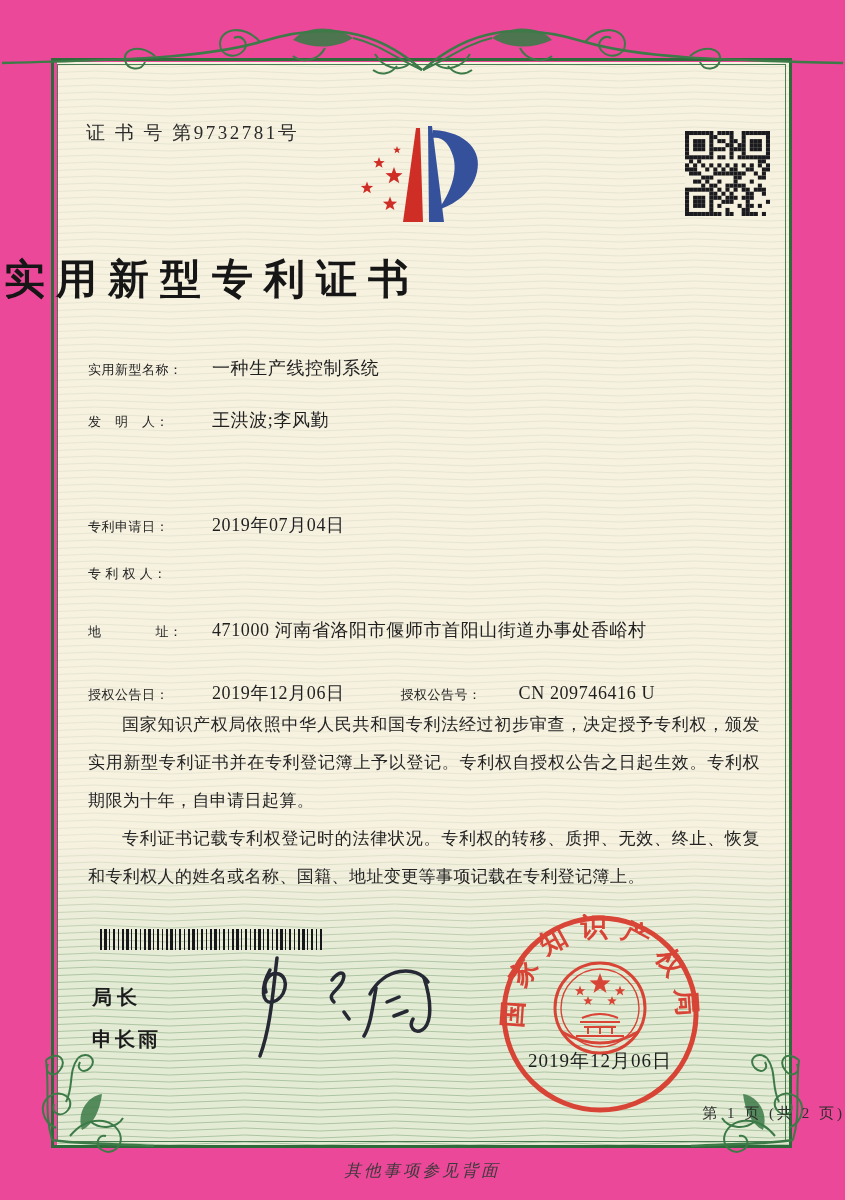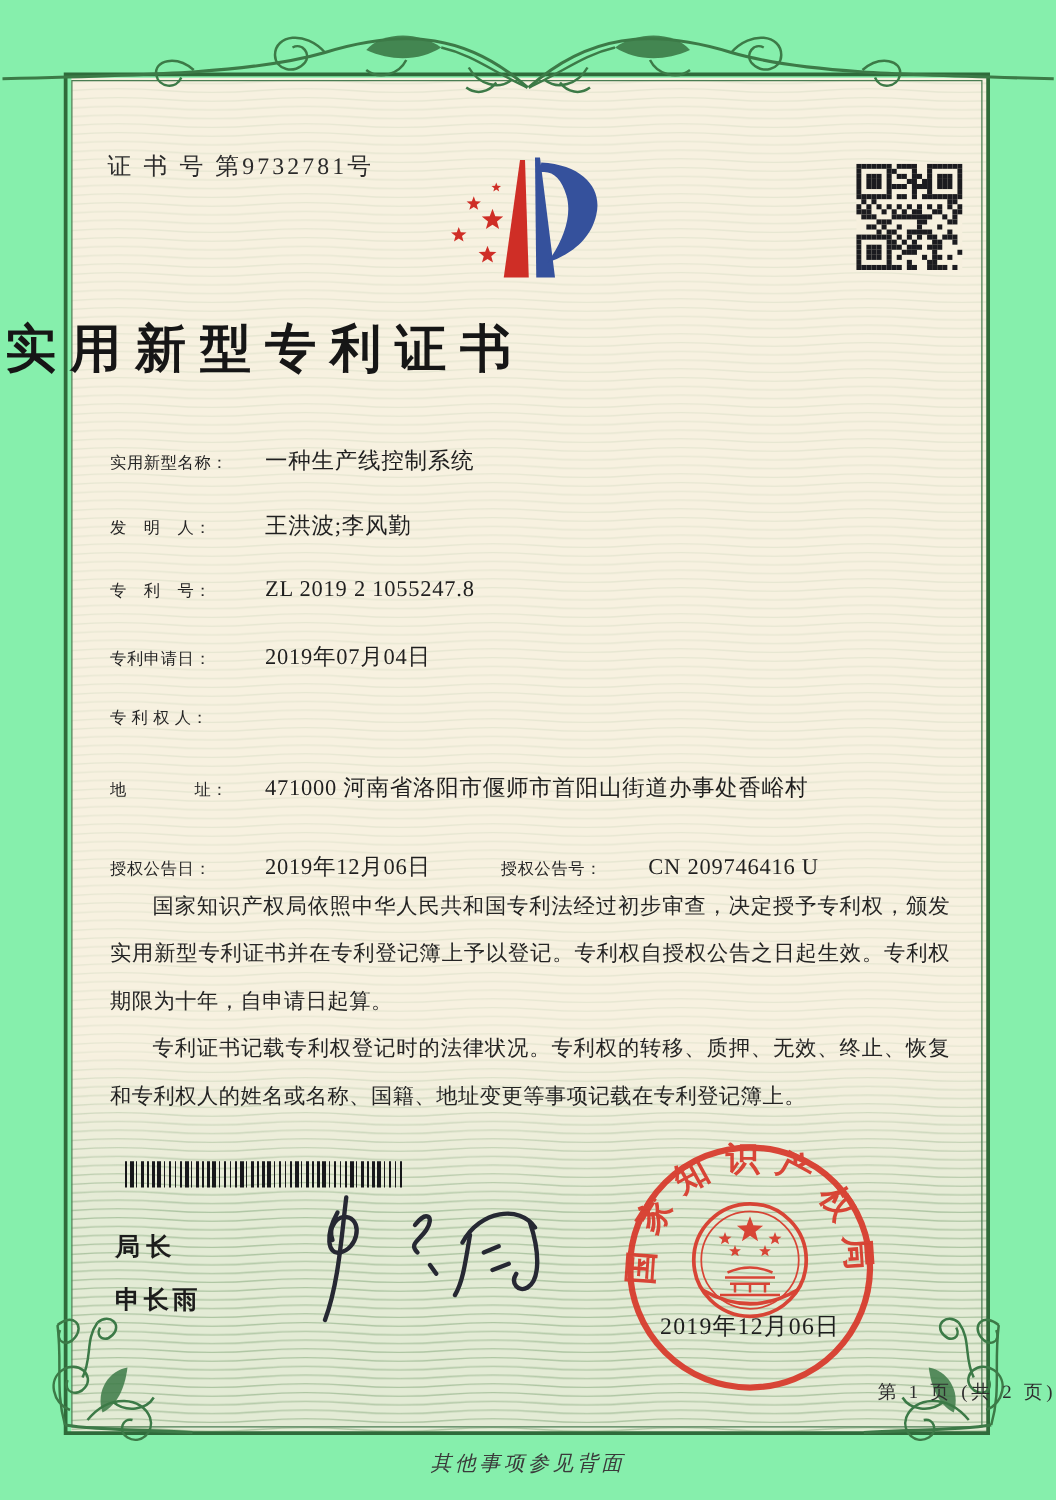--- a/index.html
+++ b/index.html
@@ -5,21 +5,21 @@
   html,body{margin:0;padding:0;}
   body{
     background:#f6f0de;
     font-family:"Liberation Serif","DejaVu Serif",serif;
     -webkit-font-smoothing:antialiased;
   }
   .page{
     position:relative;
     width:845px;height:1200px;
     margin:0 auto;
-    background:#86efac;
+    background:#ec4899;
     overflow:hidden;
     color:#262626;
   }
   svg{display:block;}
 
   
   .bg-waves{position:absolute;left:57px;top:62px;z-index:1;}
 
   
   .frame{
@@ -414,24 +414,20 @@
   <h1 class="title">实用新型专利证书</h1>
 
   <div class="row" style="top:356px">
     <span class="flabel">实用新型名称：</span>
     <span class="fvalue">一种生产线控制系统</span>
   </div>
   <div class="row" style="top:408px">
     <span class="flabel">发　明　人：</span>
     <span class="fvalue">王洪波;李风勤</span>
   </div>
-  <div class="row" style="top:461px">
-    <span class="flabel">专　利　号：</span>
-    <span class="fvalue">ZL 2019 2 1055247.8</span>
-  </div>
   <div class="row" style="top:513px">
     <span class="flabel">专利申请日：</span>
     <span class="fvalue">2019年07月04日</span>
   </div>
   <div class="row" style="top:565px">
     <span class="flabel">专 利 权 人：</span>
   </div>
   <div class="row" style="top:618px">
     <span class="flabel">地　　　　址：</span>
     <span class="fvalue">471000 河南省洛阳市偃师市首阳山街道办事处香峪村</span>

